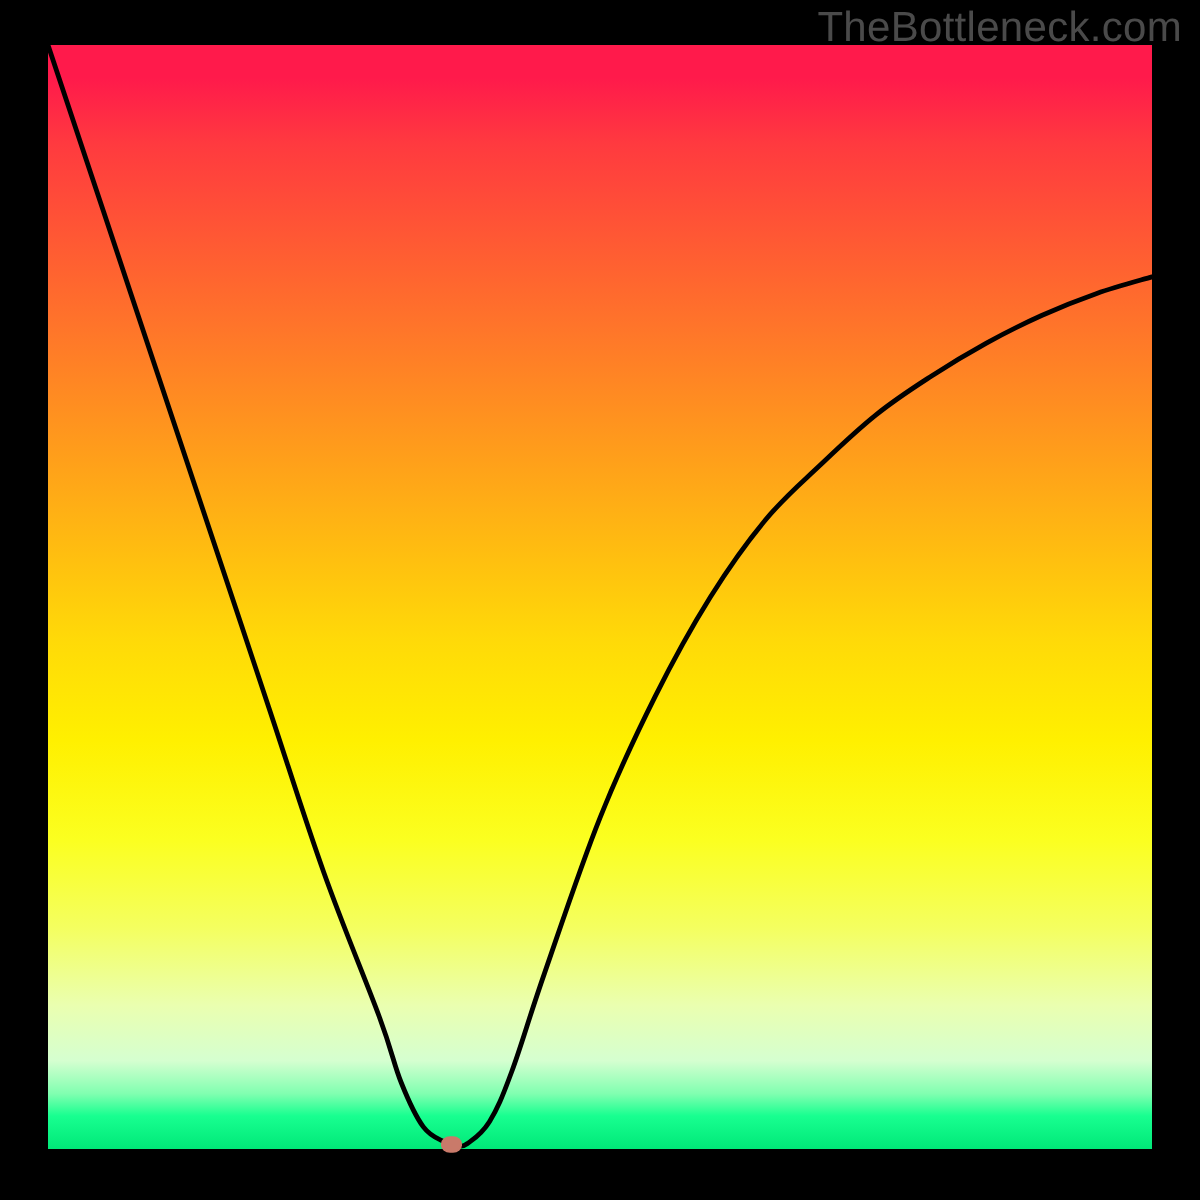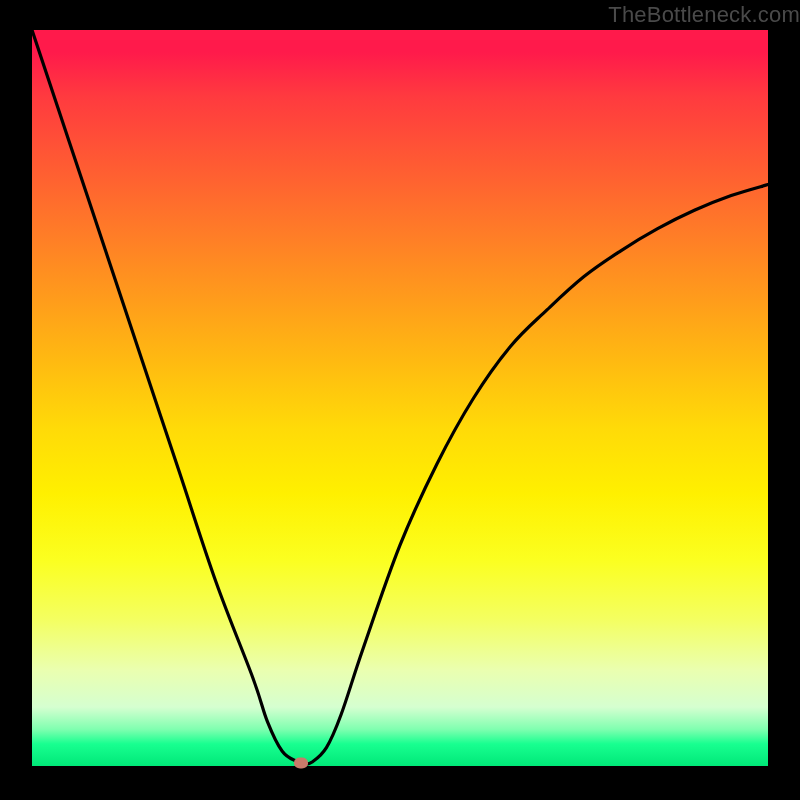--- a/index.html
+++ b/index.html
@@ -13,23 +13,23 @@
   }
   .frame {
     position: relative;
     width: 800px;
     height: 800px;
     background: #000;
   }
   .watermark {
     position: absolute;
     top: 2px;
-    right: 0;
+    right: 12px;
     color: #4a4a4a;
-    font-size: 22px;
+    font-size: 28px;
     font-weight: 500;
     letter-spacing: 0.2px;
     z-index: 10;
     user-select: none;
   }
   .plot-area {
     position: absolute;
     left: 32px;
     top: 30px;
     width: 736px;

